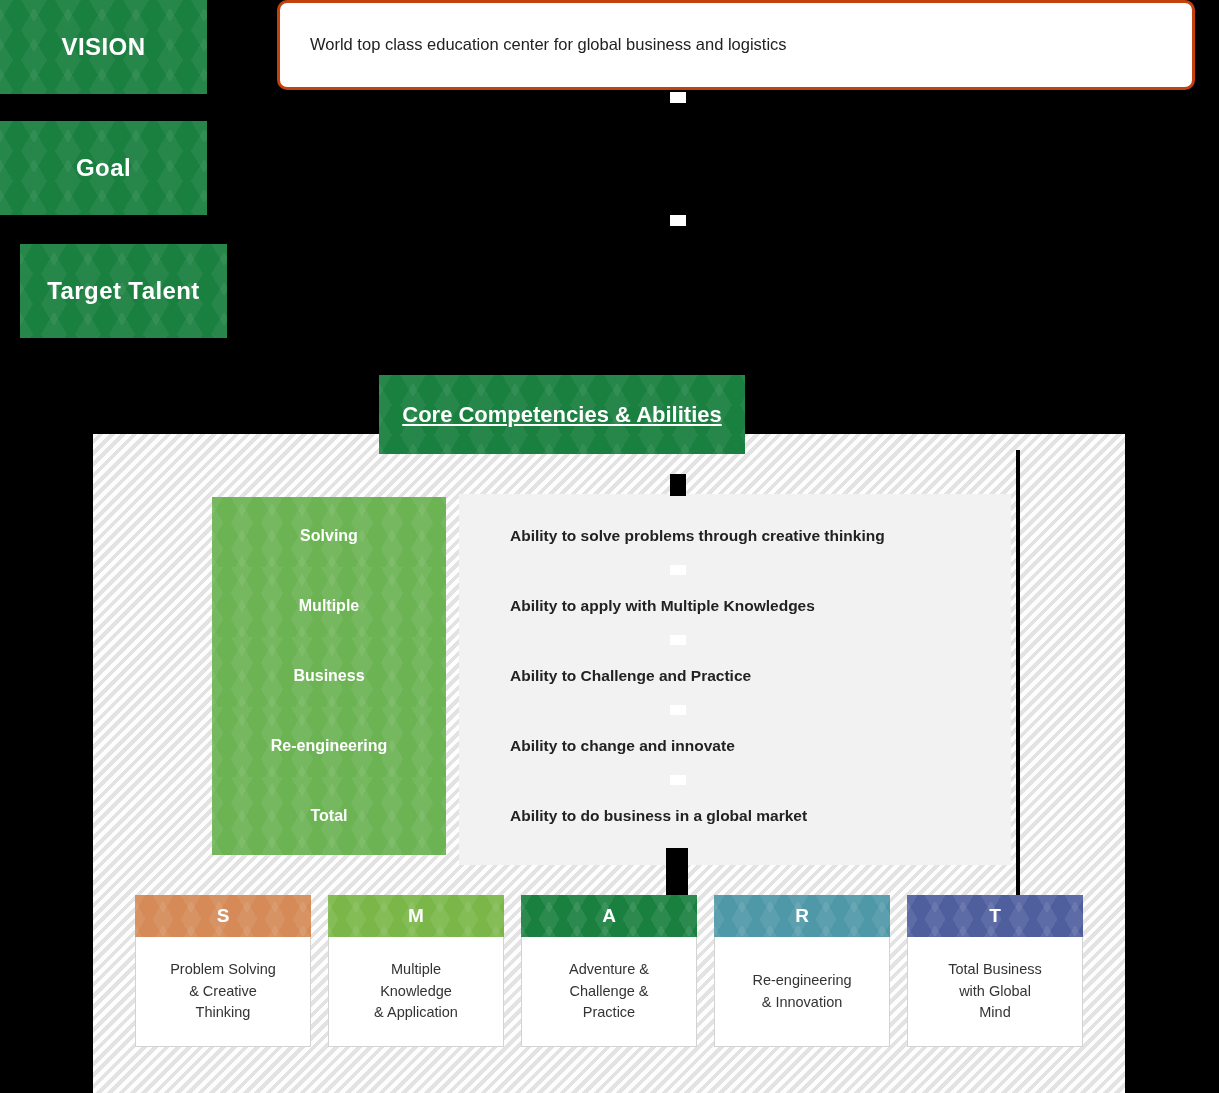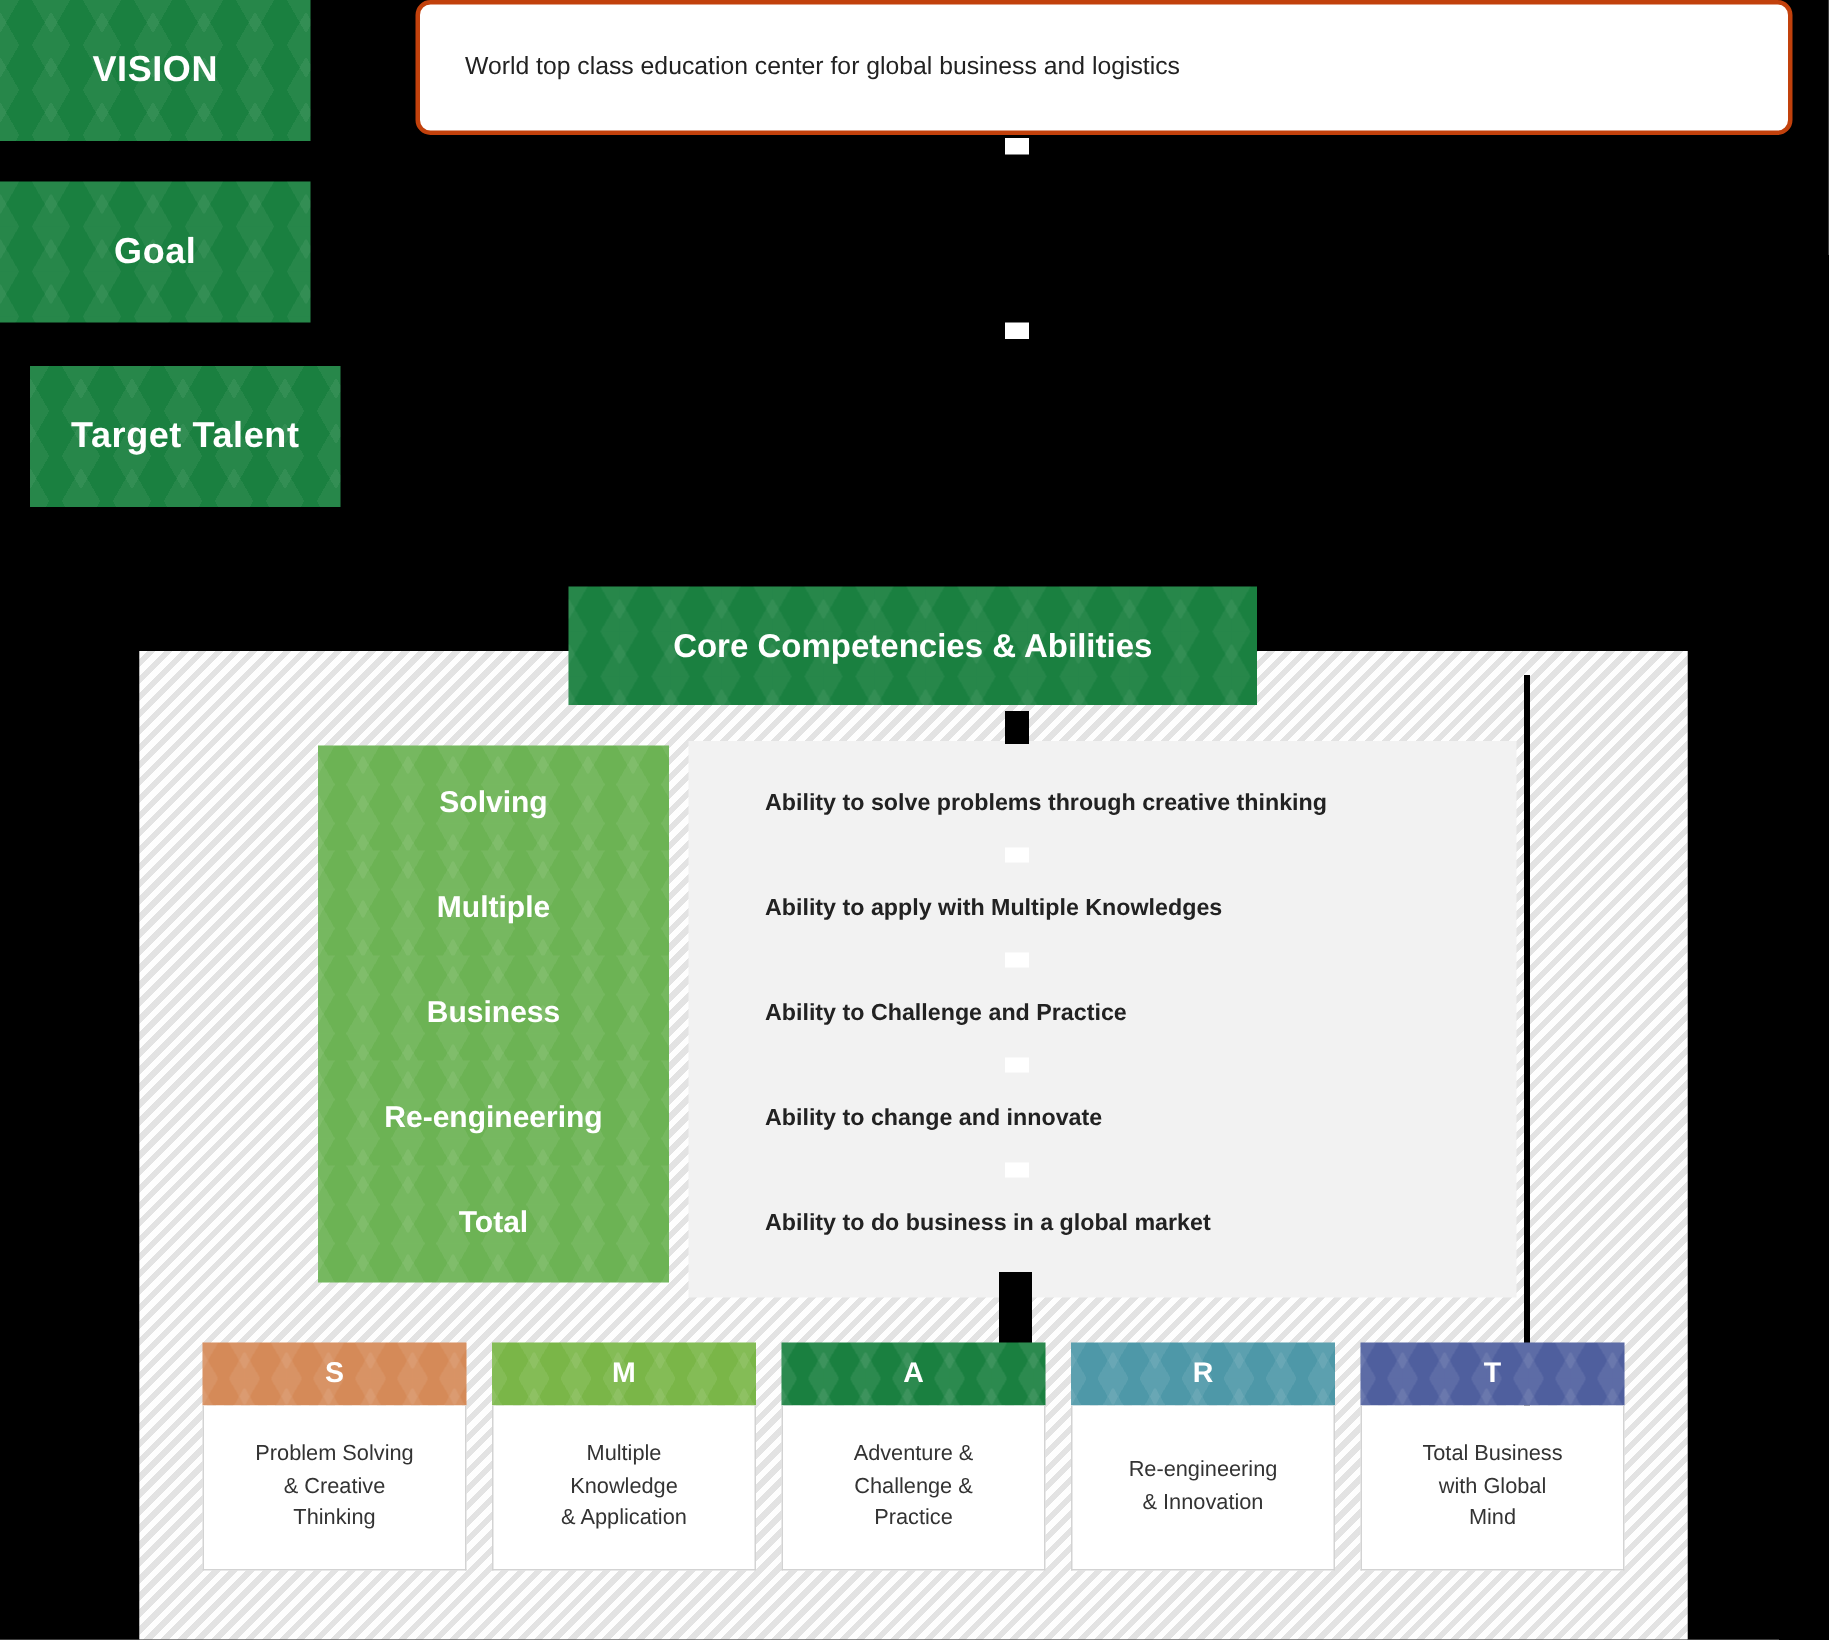--- a/index.html
+++ b/index.html
@@ -97,34 +97,35 @@
     left: 366px;
     top: 60px;
     width: 552px;
     height: 371px;
     background: #f2f2f2;
   }
 
   .cc-header {
     position: absolute;
     left: 379px;
-    top: 391px;
-    width: 459px;
+    top: 375px;
+    width: 366px;
     height: 79px;
     background-color: #1a8040;
     background-image:
       linear-gradient(60deg, rgba(255,255,255,0.055) 25%, transparent 25%, transparent 75%, rgba(255,255,255,0.055) 75%),
       linear-gradient(120deg, rgba(255,255,255,0.055) 25%, transparent 25%, transparent 75%, rgba(255,255,255,0.055) 75%);
     background-size: 34px 30px, 34px 30px;
     display: flex;
     align-items: center;
     justify-content: center;
     color: #ffffff;
     font-size: 22px;
     font-weight: bold;
+    text-decoration: underline;
   }
 
   .vert-stub {
     position: absolute;
     background: #000000;
   }
   .stub-top { left: 670px; top: 474px; width: 16px; height: 22px; }
   .stub-bottom { left: 666px; top: 848px; width: 22px; height: 48px; }
   .stub-right { left: 1016px; top: 450px; width: 4px; height: 500px; }
 
@@ -142,21 +143,21 @@
     height: 78px;
     background-color: #6cb354;
     background-image:
       linear-gradient(60deg, rgba(255,255,255,0.07) 25%, transparent 25%, transparent 75%, rgba(255,255,255,0.07) 75%),
       linear-gradient(120deg, rgba(255,255,255,0.07) 25%, transparent 25%, transparent 75%, rgba(255,255,255,0.07) 75%);
     background-size: 30px 26px, 30px 26px;
     display: flex;
     align-items: center;
     justify-content: center;
     color: #ffffff;
-    font-size: 20px;
+    font-size: 16px;
     font-weight: bold;
     box-sizing: border-box;
   }
   .comp-desc {
     padding-left: 64px;
     color: #222222;
     font-size: 15.5px;
     font-weight: bold;
   }
   .comp-tick {

